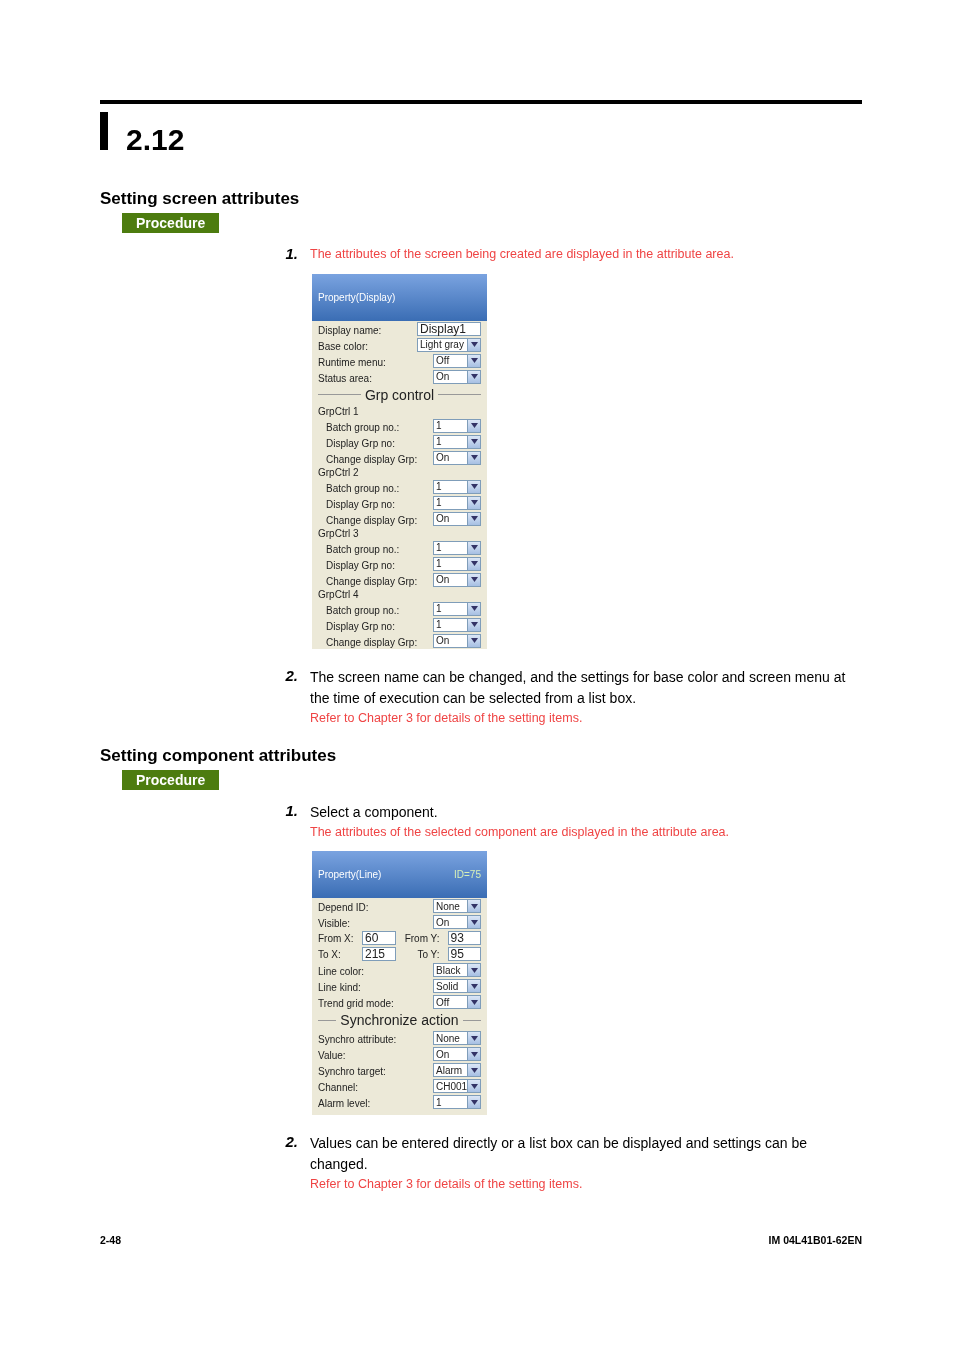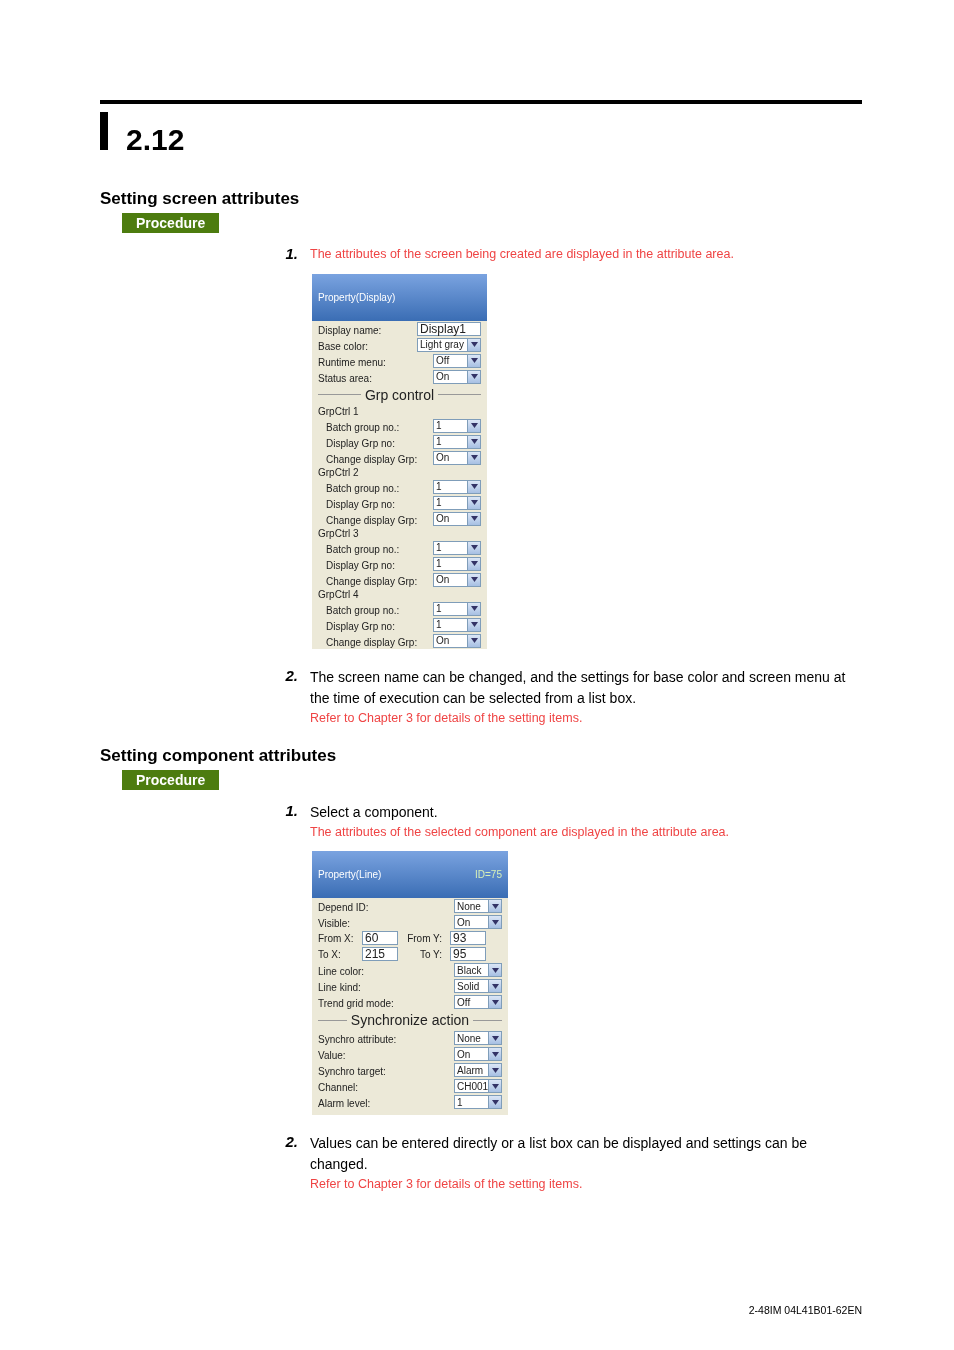--- a/index.html
+++ b/index.html
@@ -34,21 +34,21 @@
   .select-box .arrow { width: 13px; height: 12px; background: linear-gradient(#dbe6f6,#a7c0e3); border-left: 1px solid #7f9db9; display: flex; align-items: center; justify-content: center; }
   .arrow svg { width: 7px; height: 5px; }
 
   .w64 { width: 64px; }
   .w36 { width: 36px; }
   .w48 { width: 48px; }
 
   .coord-row { display: flex; align-items: center; gap: 8px; padding: 1px 6px; }
   .coord-lbl { flex: 0 0 36px; }
 
-  .footer { position: absolute; top: 1304px; left: 100px; width: 762px; display: flex; justify-content: flex-end; font-size: 10.5px; font-weight: normal; }
+  .footer { position: absolute; top: 1234px; left: 100px; width: 762px; display: flex; justify-content: space-between; font-size: 10.5px; font-weight: bold; }
 
   .section-block { margin-bottom: 18px; }
 </style>
 </head>
 <body>
 
 <div class="page">
   <div class="top-rule"></div>
   <div class="title-row">
     <div class="title-bar"></div>
@@ -276,21 +276,21 @@
       <div class="step-row">
         <div class="step-num">1.</div>
         <div class="step-body">
           <div>Select a component.</div>
           <div class="small">The attributes of the selected component are displayed in the attribute area.</div>
         </div>
       </div>
     </div>
 
     
-    <div class="panel" style="width:196px;">
+    <div class="panel" style="width:175px;">
       <div class="panel-title">
         <span>Property(Line)</span>
         <span class="panel-title-right">ID=75</span>
       </div>
       <div class="prow">
           <span class="prow-label">Depend ID:</span>
           <span class="select-box w48">
             <span>None</span>
             <span class="arrow">
               <svg viewBox="0 0 7 5">

